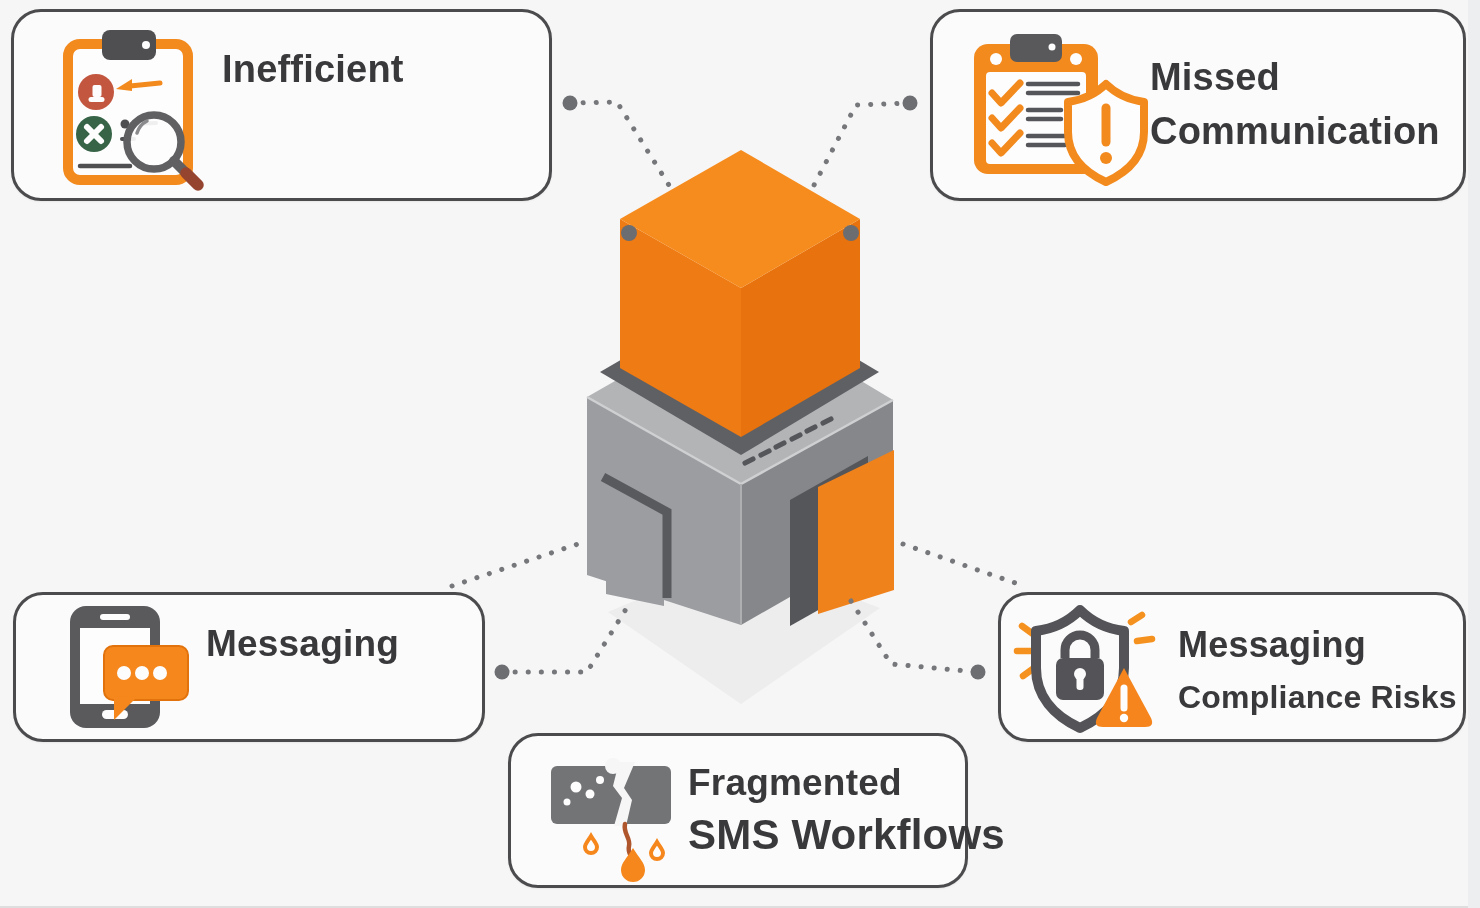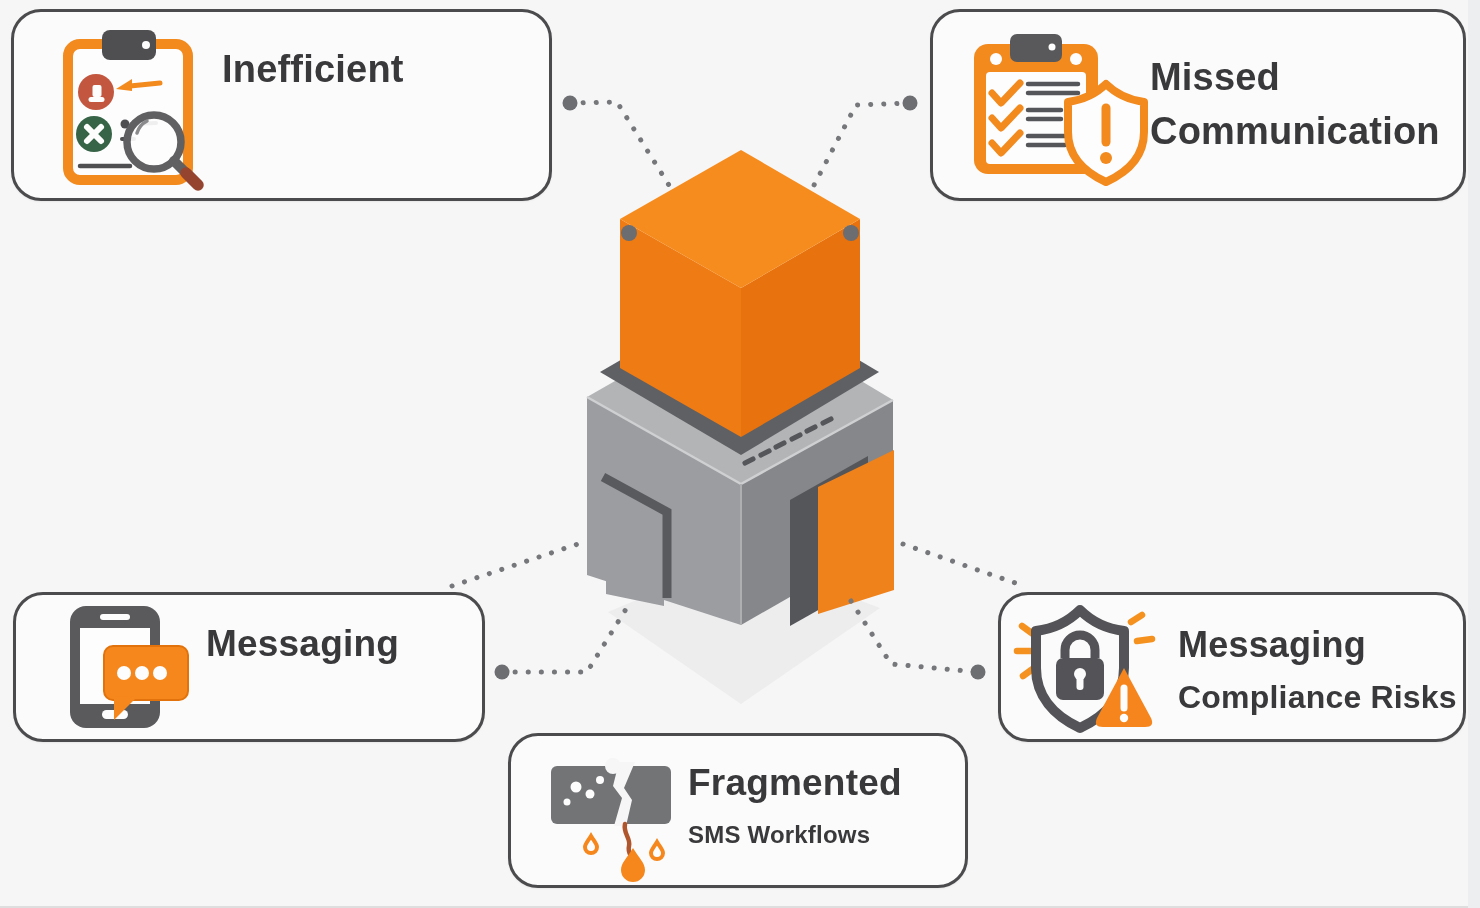--- a/index.html
+++ b/index.html
@@ -103,21 +103,21 @@
   </div>
   <div class="label" style="left:1150px;top:50px;font-size:38px;line-height:54px">
     <span class="l1">Missed</span>
     <span class="l2">Communication</span>
   </div>
   <div class="label" style="left:206px;top:617px;font-size:37px;line-height:53px">
     <span class="l2">Messaging</span>
   </div>
   <div class="label" style="left:688px;top:757px;font-size:37px;line-height:52px">
     <span class="l1">Fragmented</span>
-    <span class="l2" style="font-size:24px">SMS Workflows</span>
+    <span class="l2" style="font-size:42px">SMS Workflows</span>
   </div>
   <div class="label" style="left:1178px;top:619px;font-size:36px;line-height:52px">
     <span class="l1">Messaging</span>
     <span class="l2" style="font-size:32px">Compliance Risks</span>
   </div>
 
   <svg style="left:52px;top:28px" width="160" height="168" viewBox="0 0 160 168">
     <rect x="16" y="16" width="120" height="136" rx="12" fill="#fdfdfe" stroke="#f28a1e" stroke-width="10"></rect>
     <rect x="50" y="2" width="54" height="30" rx="8" fill="#4f4f52"></rect>
     <circle cx="94" cy="17" r="4" fill="#fdfdfe"></circle>

